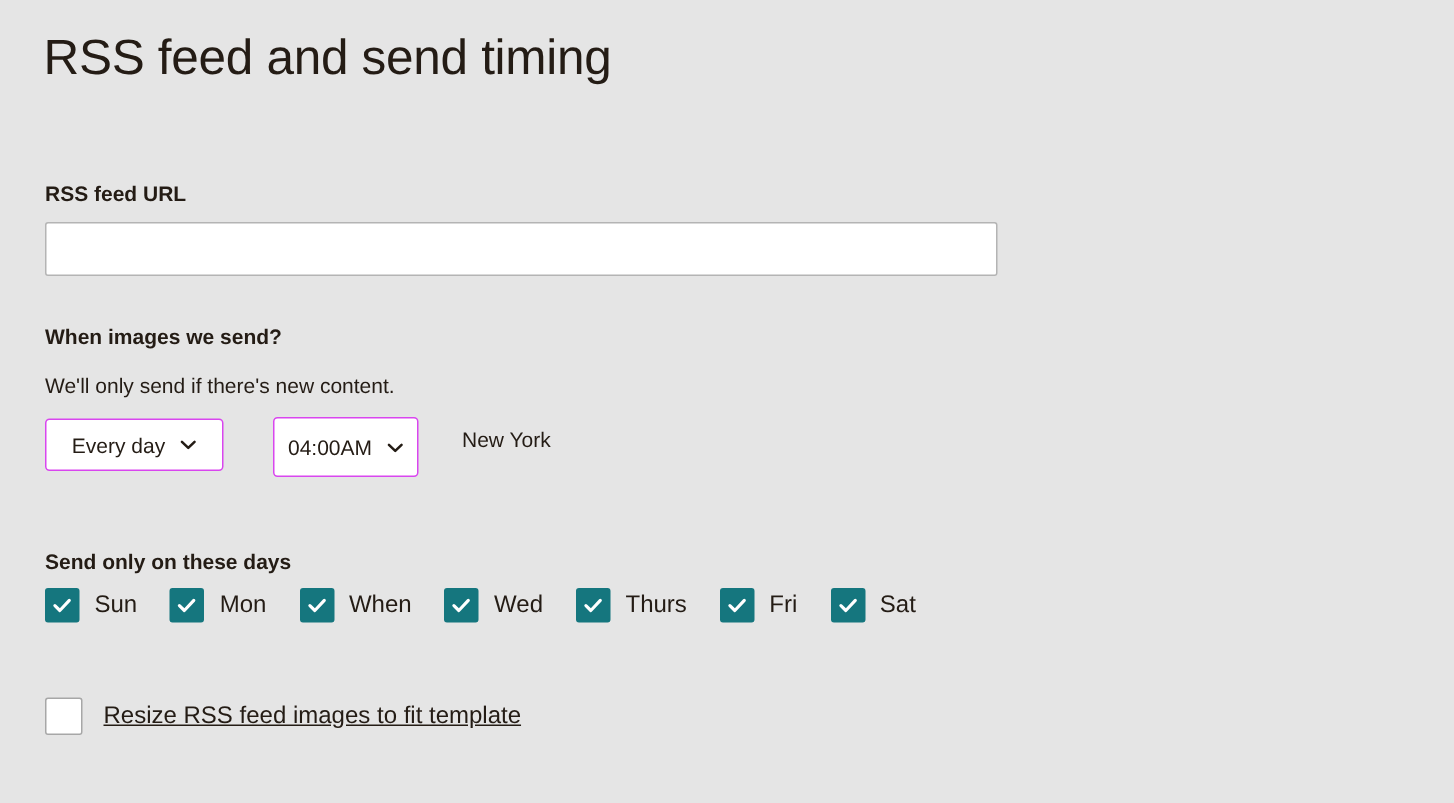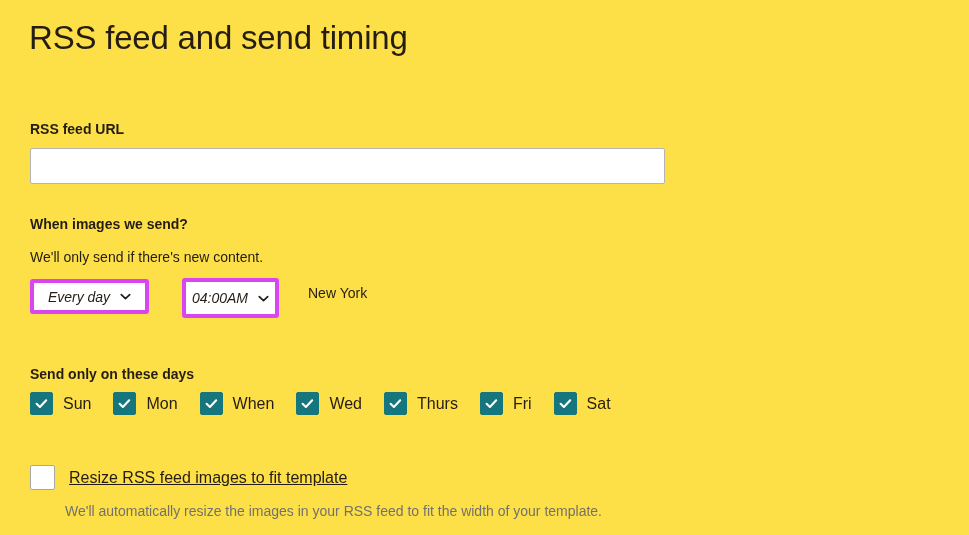--- a/index.html
+++ b/index.html
@@ -13,21 +13,21 @@
     font-family: "Liberation Sans", sans-serif;
     color: #241c15;
     -webkit-font-smoothing: antialiased;
     overflow: hidden;
   }
 
   .page {
     position: relative;
     width: 969px;
     height: 535px;
-    background: #fde047;
+    background: #e5e5e5;
   }
 
   
   .page-title {
     position: absolute;
     left: 29px;
     top: 17px;
     font-size: 33px;
     line-height: 42px;
     font-weight: 400;
@@ -79,32 +79,31 @@
     left: 30px;
     top: 248px;
     font-size: 14px;
     line-height: 18px;
     color: #241c15;
   }
 
   .select-box {
     position: absolute;
     box-sizing: border-box;
-    border: 4px solid #d946ef;
+    border: 1px solid #d946ef;
     border-radius: 3px;
     background: #ffffff;
     display: flex;
     align-items: center;
     justify-content: center;
     gap: 10px;
     font-size: 14px;
     color: #241c15;
     cursor: pointer;
     user-select: none;
-    font-style: italic;
   }
 
   .select-day {
     left: 30px;
     top: 279px;
     width: 119px;
     height: 35px;
   }
 
   .select-time {
@@ -314,15 +313,14 @@
         </span>
         <span class="day-label">Sat</span>
       </div>
     </div>
 
   <div class="resize-row">
     <span class="cb cb-lg cb-off"></span>
     <span class="resize-label">Resize RSS feed images to fit template</span>
   </div>
 
-  <div class="resize-help">We'll automatically resize the images in your RSS feed to fit the width of your template.</div>
 
 </div>
 
 </body></html>

